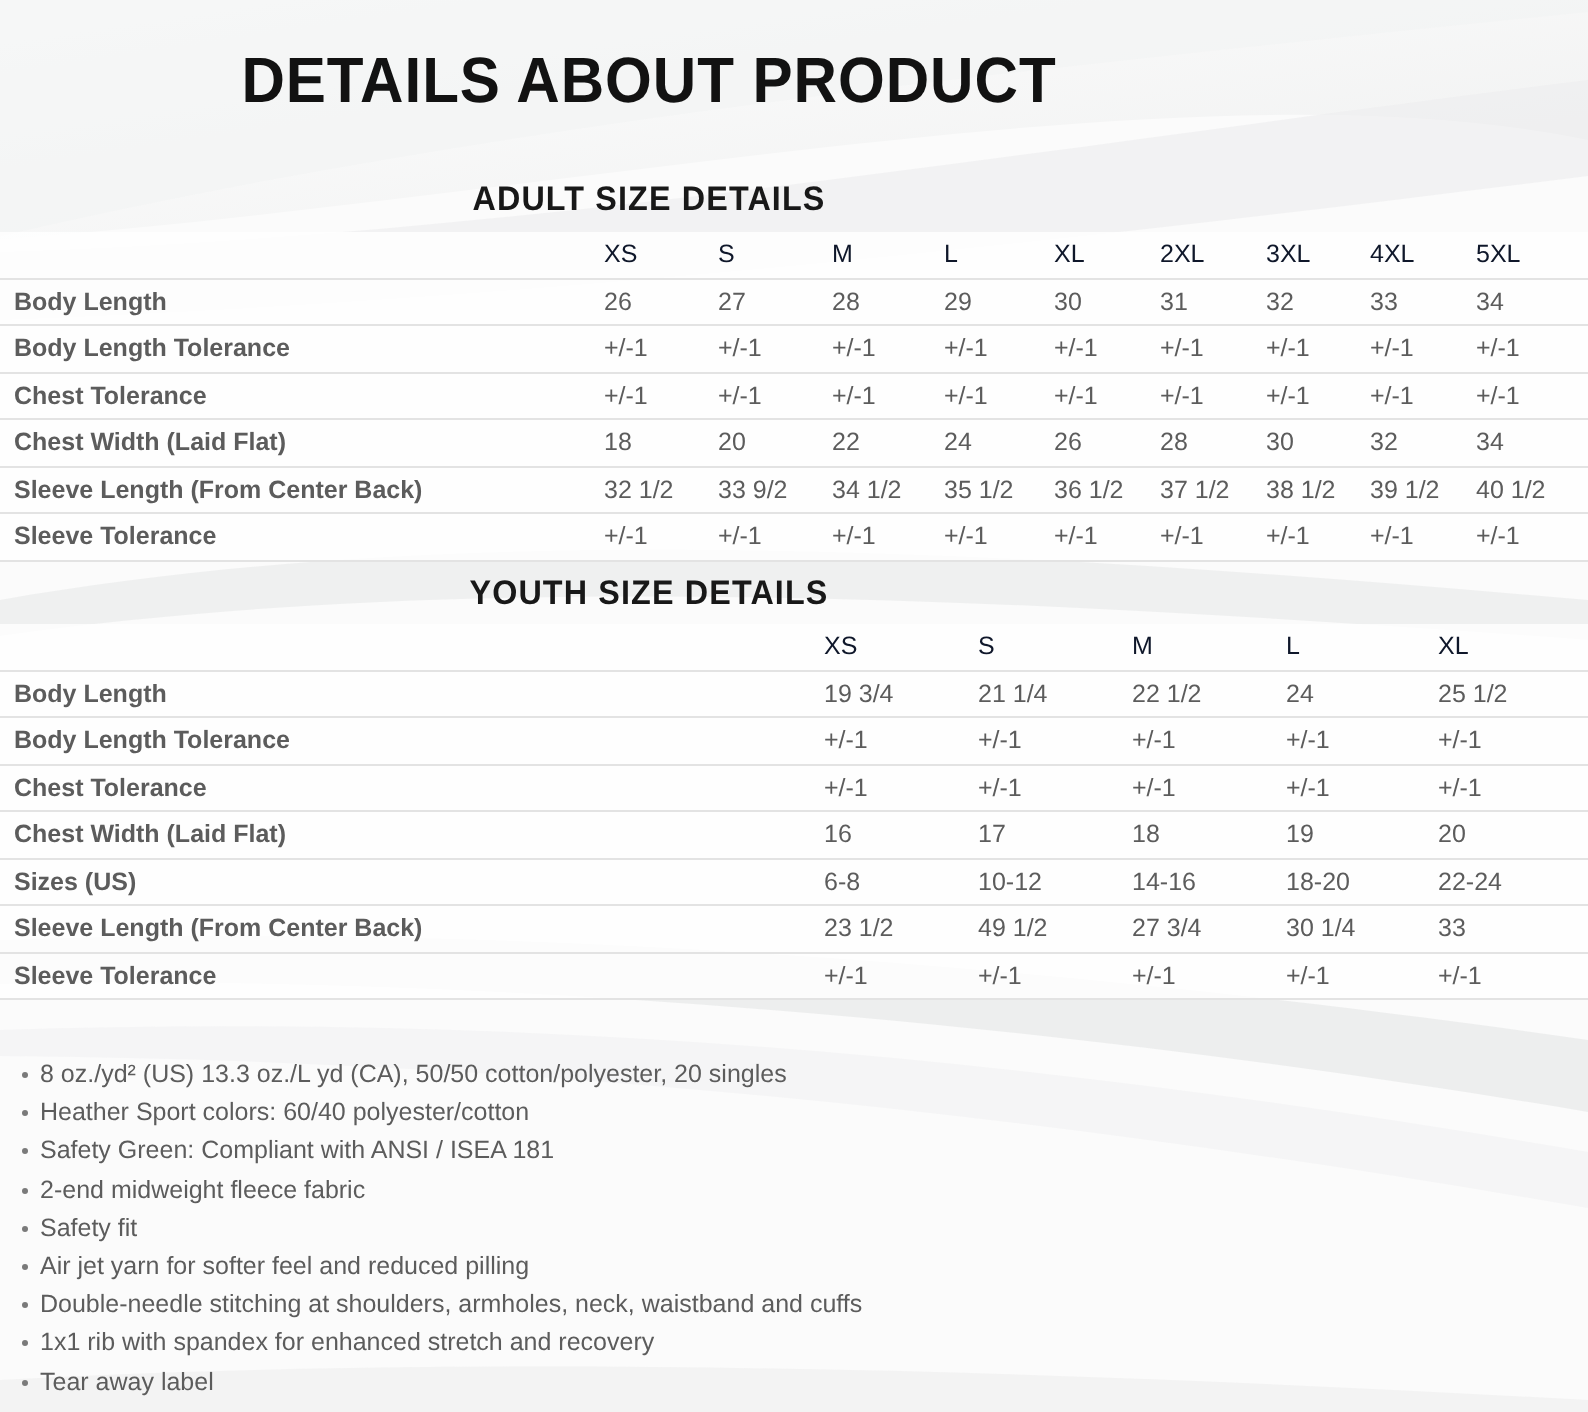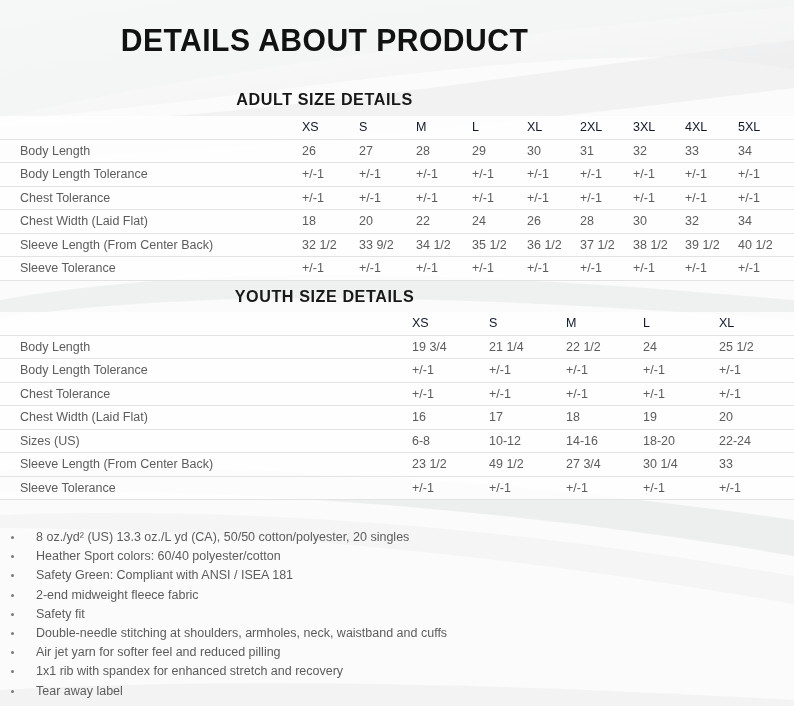--- a/index.html
+++ b/index.html
@@ -83,38 +83,39 @@
     height: 22.5px;
     line-height: 22.5px;
     white-space: nowrap;
     overflow: hidden;
   }
   .size-table thead th {
     border-top: none;
     color: #0f172a;
   }
   .size-table .rowlabel {
-    padding-left: 20px;
+    padding-left: 7px;
+    font-weight: bold;
   }
   .size-table .val {
     padding-left: 2px;
   }
 
   
   #feature-list {
     position: absolute;
     left: 0;
     top: 528px;
     margin: 0;
     padding: 0;
     list-style: none;
   }
   #feature-list li {
     position: relative;
-    padding-left: 36px;
+    padding-left: 20px;
     margin: 0;
     font-size: 12.5px;
     line-height: 19.2px;
     color: #5c5c5c;
     white-space: nowrap;
   }
   #feature-list li::before {
     content: "";
     position: absolute;
     left: 11px;
@@ -339,19 +340,19 @@
         </tr>
       </tbody>
   </table>
 
   <ul id="feature-list">
       <li>8 oz./yd² (US) 13.3 oz./L yd (CA), 50/50 cotton/polyester, 20 singles</li>
       <li>Heather Sport colors: 60/40 polyester/cotton</li>
       <li>Safety Green: Compliant with ANSI / ISEA 181</li>
       <li>2-end midweight fleece fabric</li>
       <li>Safety fit</li>
+      <li>Air jet yarn for softer feel and reduced pilling</li>
       <li>Double-needle stitching at shoulders, armholes, neck, waistband and cuffs</li>
-      <li>Air jet yarn for softer feel and reduced pilling</li>
       <li>1x1 rib with spandex for enhanced stretch and recovery</li>
       <li>Tear away label</li>
     </ul>
 
 </div>
 
 </body></html>

